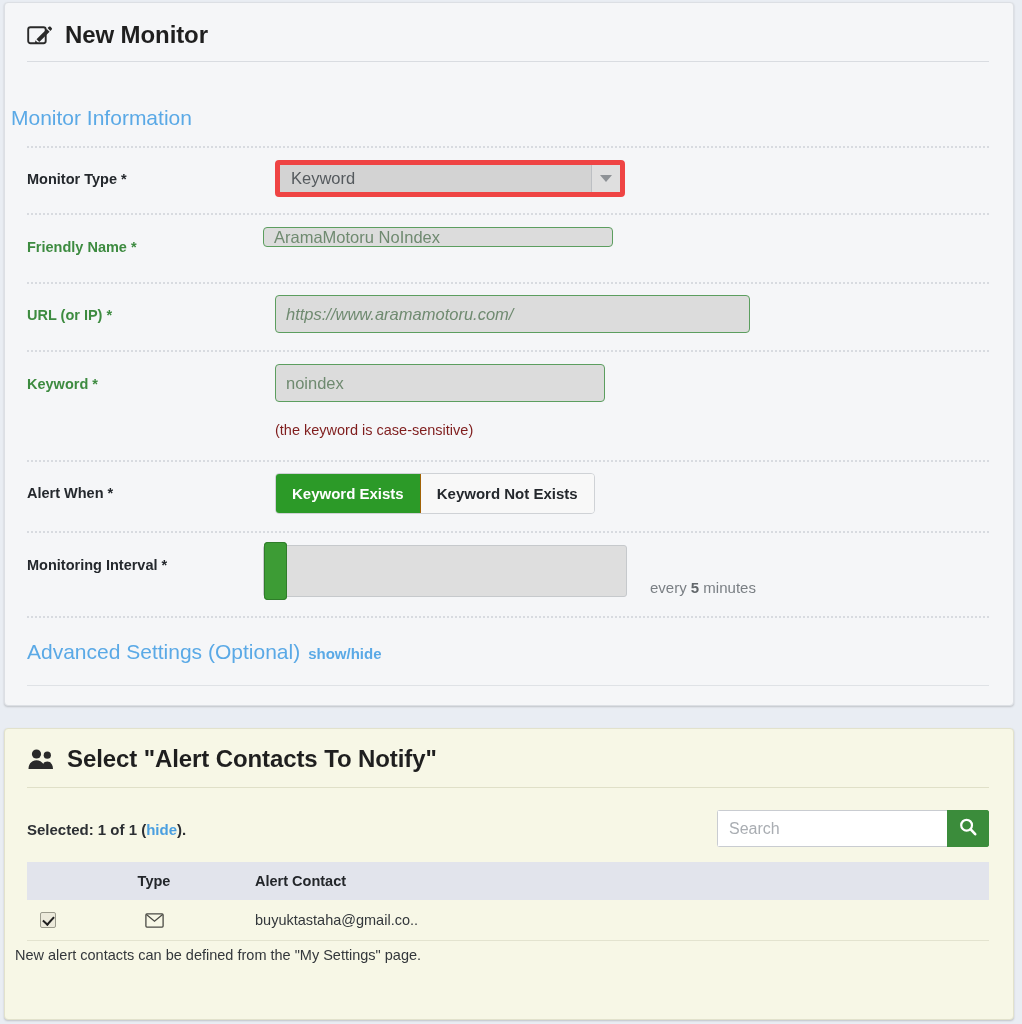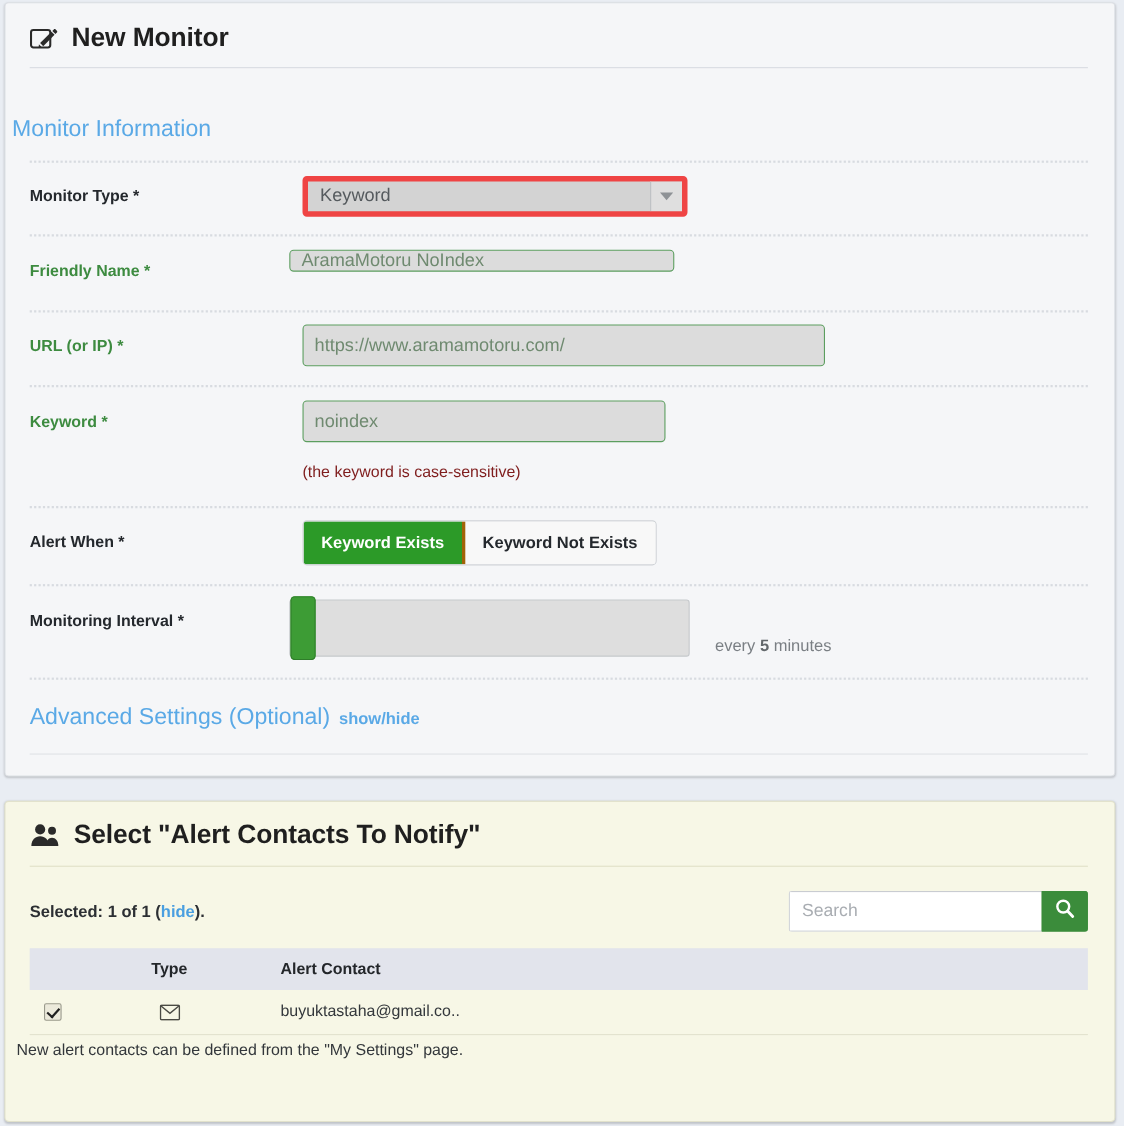--- a/index.html
+++ b/index.html
@@ -159,21 +159,21 @@
     box-sizing: border-box;
     cursor: pointer;
   }
   .btn-seg.active {
     background: #2c9a28;
     color: #ffffff;
   }
   .btn-seg.idle {
     background: #f8f8f8;
     color: #24282d;
-    border-left: 3px solid #a16207;
+    border-left: 1px solid #a16207;
   }
 
   
   .slider-track {
     position: absolute;
     box-sizing: border-box;
     background: #dedede;
     border: 1px solid #c6c9cc;
     border-radius: 3px;
   }
@@ -345,21 +345,21 @@
     </div>
 
     <div class="dotted-rule" style="left:22px; top:210px; width:962px;"></div>
 
     <div class="f-label green" style="left:22px; top:236px;">Friendly Name *</div>
     <input class="txt-input" style="left: 258px; top: 224px; width: 350px; height: 20px;" value="AramaMotoru NoIndex">
 
     <div class="dotted-rule" style="left:22px; top:279px; width:962px;"></div>
 
     <div class="f-label green" style="left:22px; top:304px;">URL (or IP) *</div>
-    <input class="txt-input" style="left: 270px; top: 292px; width: 475px; height: 38px;" value="https://www.aramamotoru.com/">
+    <input class="txt-input" style="left: 270px; top: 292px; width: 475px; height: 38px; font-style: italic;" value="https://www.aramamotoru.com/">
 
     <div class="dotted-rule" style="left:22px; top:347px; width:962px;"></div>
 
     <div class="f-label green" style="left:22px; top:373px;">Keyword *</div>
     <input class="txt-input" style="left: 270px; top: 361px; width: 330px; height: 38px;" value="noindex">
     <div class="hint" style="left:270px; top:419px;">(the keyword is case-sensitive)</div>
 
     <div class="dotted-rule" style="left:22px; top:457px; width:962px;"></div>
 
     <div class="f-label" style="left:22px; top:482px;">Alert When *</div>

